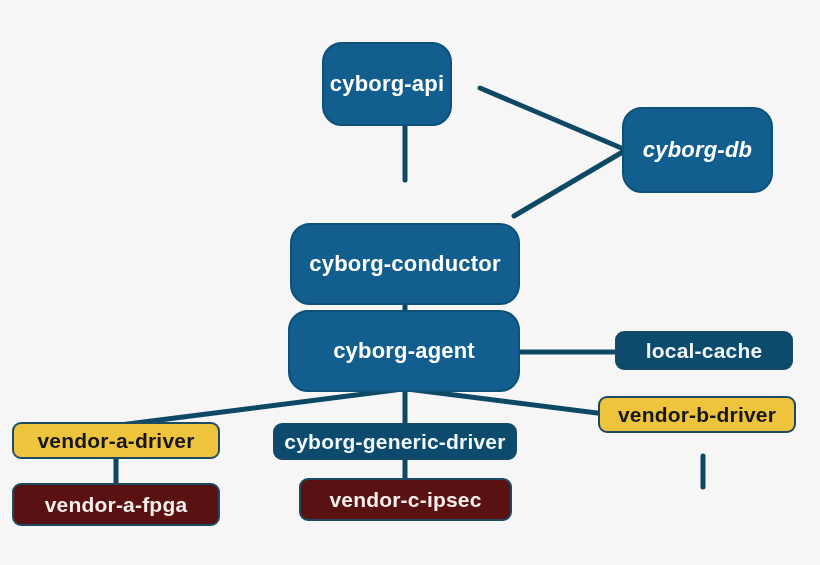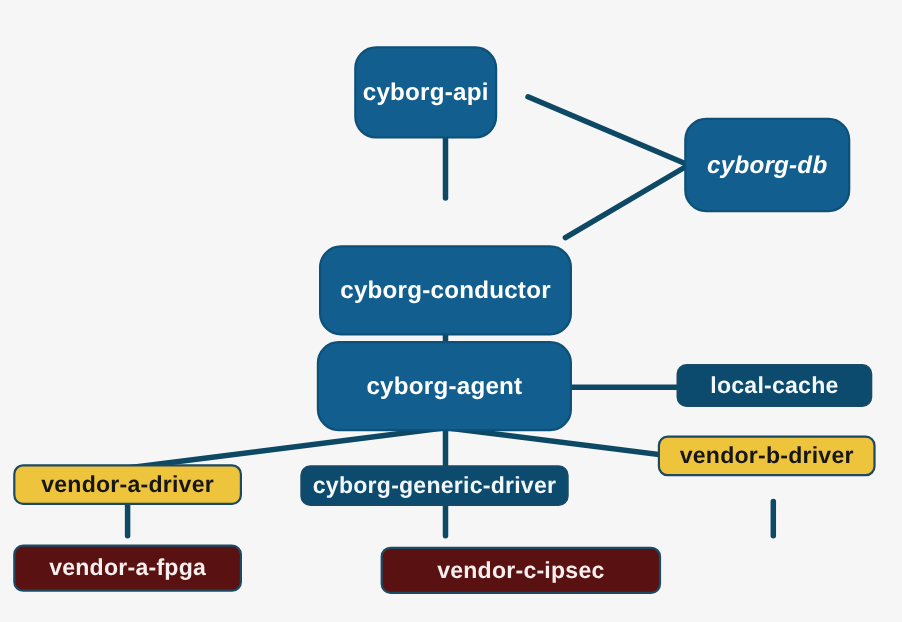--- a/index.html
+++ b/index.html
@@ -61,22 +61,22 @@
   }
   
   .node-api          { left: 322px; top: 42px;  width: 130px; height: 84px; }
   .node-db           { left: 622px; top: 107px; width: 151px; height: 86px; font-style: italic; }
   .node-conductor    { left: 290px; top: 175px; width: 230px; height: 82px; margin-top: 48px; }
   .node-agent        { left: 288px; top: 310px; width: 232px; height: 82px; }
   .node-local-cache  { left: 615px; top: 331px; width: 178px; height: 39px; }
   .node-vendor-a-driver { left: 12px;  top: 422px; width: 208px; height: 37px; }
   .node-generic-driver  { left: 273px; top: 423px; width: 244px; height: 37px; }
   .node-vendor-b-driver { left: 598px; top: 396px; width: 198px; height: 37px; }
-  .node-vendor-a-fpga   { left: 12px;  top: 483px; width: 208px; height: 43px; margin-top: 12px; }
-  .node-vendor-c-ipsec  { left: 299px; top: 497px; width: 255px; height: 43px; margin-left: 47px; }
+  .node-vendor-a-fpga   { left: 12px;  top: 483px; width: 208px; height: 43px; }
+  .node-vendor-c-ipsec  { left: 299px; top: 478px; width: 213px; height: 43px; }
   .node-vendor-b-gpgpu  { left: 598px; top: 483px; width: 210px; height: 43px; }
   .edge {
     stroke: #0d4864;
     stroke-width: 5;
     stroke-linecap: round;
     fill: none;
   }
 </style>
 </head>
 <body>

